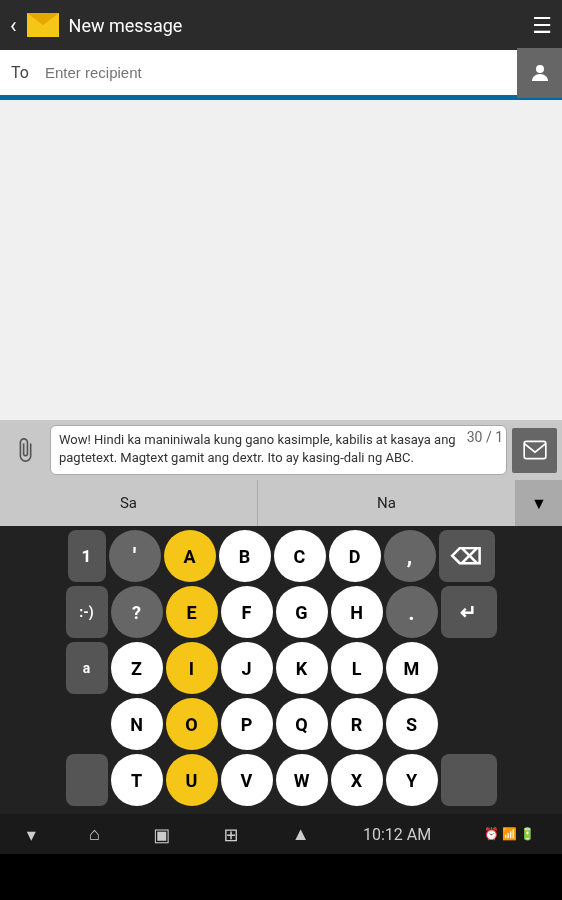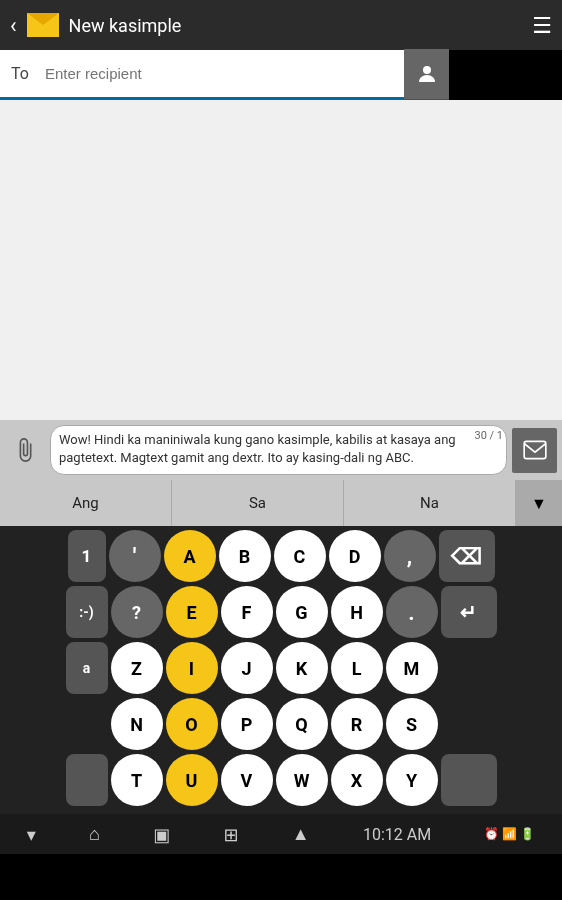--- a/index.html
+++ b/index.html
@@ -9,22 +9,22 @@
     .top-bar {
       width: 562px; height: 50px; background: #2b2b2b;
       display: flex; align-items: center; padding: 0 10px; gap: 10px;
     }
     .top-bar-back { color: #fff; font-size: 22px; cursor: pointer; }
     .top-bar-title { color: #fff; font-size: 18px; flex: 1; }
     .top-bar-menu { color: #fff; font-size: 22px; cursor: pointer; }
 
     
     .to-row {
-      width: 449px; height: 50px; background: #fff;
-      display: flex; align-items: center; border-bottom: 3px solid #0369a1;
+      width: 562px; height: 50px; background: #fff;
+      display: flex; align-items: center; border-bottom: 5px solid #0369a1;
     }
     .to-label {
       width: 40px; text-align: center; color: #444; font-size: 16px; flex-shrink: 0;
     }
     .to-input {
       flex: 1; border: none; outline: none; font-size: 15px; color: #7f1d1d;
       background: transparent; padding: 0 5px;
     }
     .to-contact-btn {
       width: 45px; height: 50px; background: #666;
@@ -41,21 +41,21 @@
       width: 562px; height: 60px; background: #c8c8c8;
       display: flex; align-items: center; padding: 0 5px; gap: 5px;
     }
     .attach-btn {
       width: 40px; height: 50px; display: flex; align-items: center; justify-content: center;
       cursor: pointer;
     }
     .compose-text {
       flex: 1; height: 50px; background: #fff; border: 1px solid #aaa;
       padding: 5px 8px; font-size: 13px; color: #333; overflow-y: auto;
-      line-height: 1.4; border-radius: 14px;
+      line-height: 1.4; border-radius: 6px;
     }
     .send-btn {
       width: 45px; height: 45px; background: #666;
       display: flex; align-items: center; justify-content: center; cursor: pointer; border-radius: 2px;
     }
 
     
     .word-bar {
       width: 562px; height: 46px; background: #c8c8c8;
       display: flex; align-items: center;
@@ -122,21 +122,21 @@
 <body>
 
 <div class="top-bar">
   <span class="top-bar-back">‹</span>
 
   <div style="width:32px;height:24px;position:relative;display:inline-block;">
     <div style="width:32px;height:24px;background:#f5c518;position:relative;">
       <div style="position:absolute;top:0;left:0;width:0;height:0;border-left:16px solid transparent;border-right:16px solid transparent;border-top:12px solid #e6a800;"></div>
     </div>
   </div>
-  <span class="top-bar-title">New kasimple</span>
+  <span class="top-bar-title">New message</span>
   <span class="top-bar-menu">☰</span>
 </div>
 
 <div class="to-row">
   <span class="to-label">To</span>
   <input class="to-input" type="text" placeholder="Enter recipient" style="">
   <div class="to-contact-btn">
     <svg width="24" height="24" viewBox="0 0 24 24" fill="white">
       <circle cx="12" cy="8" r="4"></circle>
       <path d="M4 20c0-4 3.6-7 8-7s8 3 8 7"></path>
@@ -147,32 +147,31 @@
 <div class="message-area"></div>
 
 <div class="compose-bar">
   <div class="attach-btn">
     <svg width="26" height="26" viewBox="0 0 24 24" fill="#555">
       <path d="M16.5 6v11.5a4 4 0 01-8 0V5a2.5 2.5 0 015 0v10.5a1 1 0 01-2 0V6h-1.5v9.5a2.5 2.5 0 005 0V5a4 4 0 00-8 0v12.5a5.5 5.5 0 0011 0V6z"></path>
     </svg>
   </div>
   <div style="flex:1;position:relative;">
     <div class="compose-text">Wow! Hindi ka maniniwala kung gano kasimple, kabilis at kasaya ang pagtetext. Magtext gamit ang dextr. Ito ay kasing-dali ng ABC.</div>
-    <span style="position:absolute;top:4px;right:4px;font-size:11px;color:#666;text-align:center;">30 / 1</span>
+    <span style="position:absolute;top:4px;right:4px;font-size:14px;color:#666;text-align:center;">30 / 1</span>
   </div>
   <div class="send-btn">
     <svg width="26" height="22" viewBox="0 0 24 20" fill="white">
       <rect x="2" y="2" width="20" height="16" rx="2" fill="none" stroke="white" stroke-width="1.5"></rect>
       <path d="M2 4l10 8 10-8" stroke="white" stroke-width="1.5" fill="none"></path>
     </svg>
   </div>
 </div>
 
 <div class="word-bar">
-  <div class="word-item">Ang</div>
   <div class="word-item">Sa</div>
   <div class="word-item">Na</div>
   <div class="word-arrow">▼</div>
 </div>
 
 <div class="keyboard">
 
   <div class="key-row">
     <div class="key key-dark key-num" style="width:38px;font-size:17px;border-radius:8px;">1</div>
     <div class="key key-gray" style="font-size:22px;">'</div>

